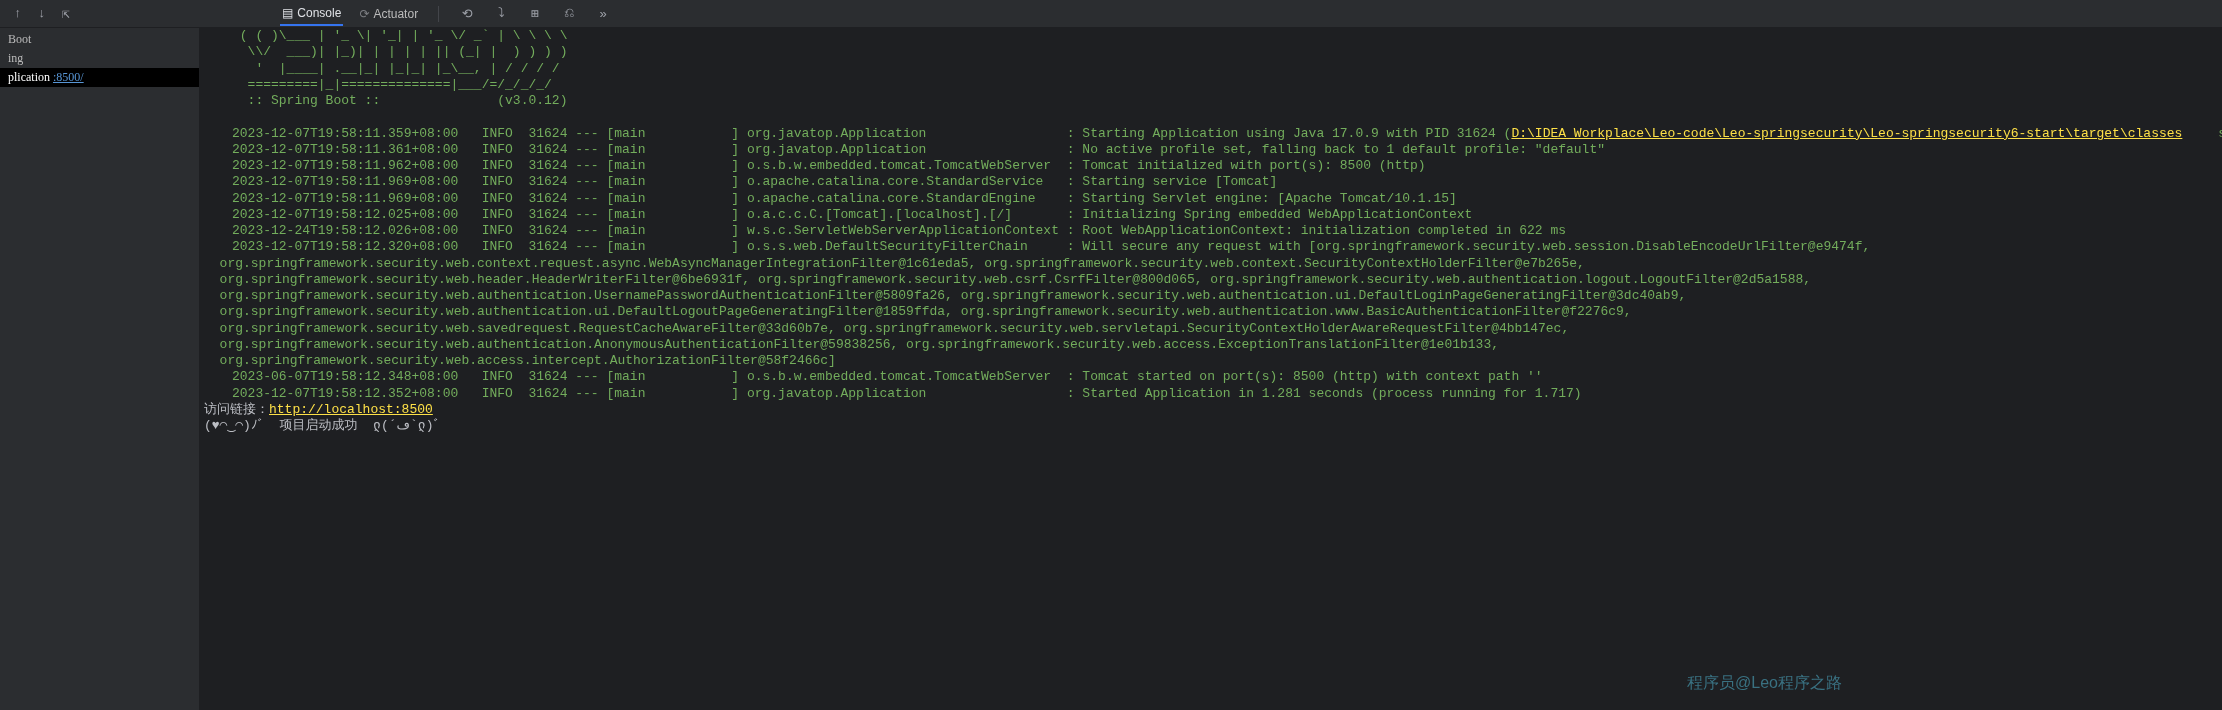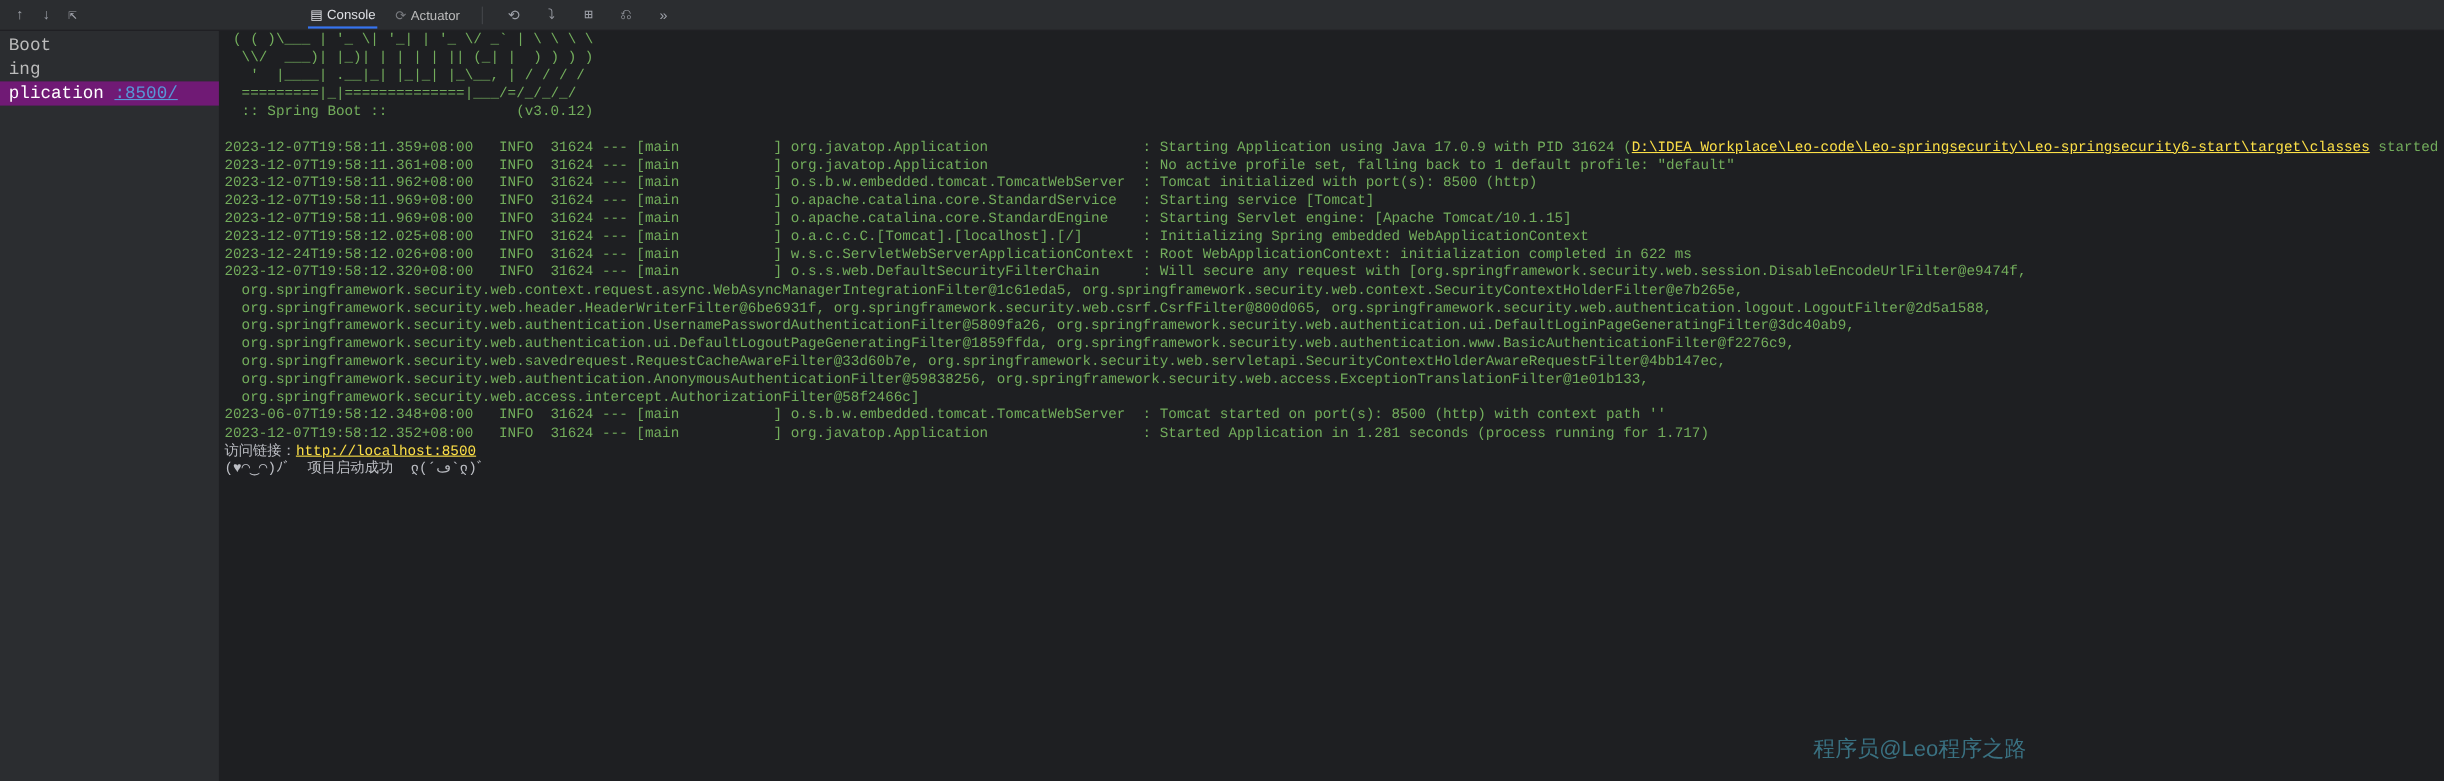--- a/index.html
+++ b/index.html
@@ -60,55 +60,55 @@
 }
 .main-area {
   flex: 1;
   display: flex;
   overflow: hidden;
 }
 .sidebar {
   width: 200px;
   background: #2b2d30;
   border-right: 1px solid #1e1f22;
-  font-family: Liberation Mono, monospace;
-  font-size: 16px;
+  font-family: Liberation Serif, serif;
+  font-size: 12px;
   padding-top: 2px;
 }
 .sidebar-item {
   padding: 2px 8px;
   color: #bbbbbb;
   cursor: pointer;
 }
 .sidebar-item.selected {
-  background: #701a75;
+  background: #000000;
   color: #ffffff;
 }
 .sidebar-link {
   color: #5896d6;
   text-decoration: underline;
 }
 .console {
   flex: 1;
   background: #1e1f22;
   padding: 0 4px 4px 4px;
   overflow: auto;
   white-space: pre;
   line-height: 1.25;
   color: #bcbec4;
 }
-.log-green { color: #73ad5c; }
+.log-green { color: #73ad5c; margin-left: 28px; }
 .log-link { color: #fde047; text-decoration: underline; cursor: pointer; }
 .watermark {
   position: absolute;
   bottom: 16px;
   right: 380px;
   color: #3d7a8c;
   font-family: "Microsoft YaHei", sans-serif;
-  font-size: 20px;
+  font-size: 16px;
   pointer-events: none;
   opacity: 0.9;
 }
 </style>
 </head>
 <body>
 
 <div class="toolbar">
   <span class="toolbar-icon">↑</span>
   <span class="toolbar-icon">↓</span>

